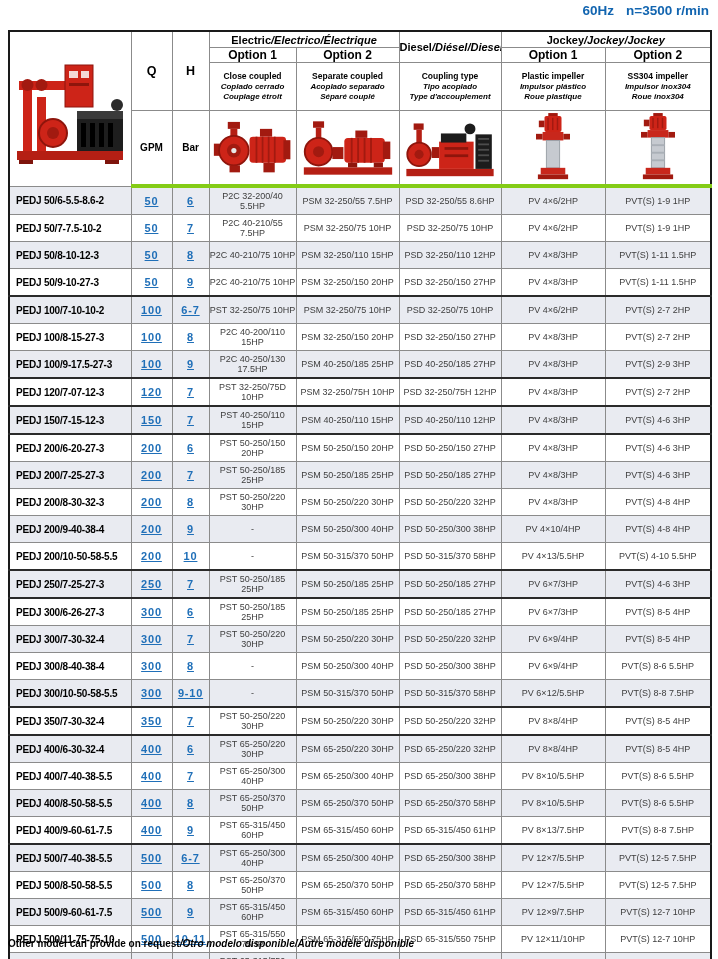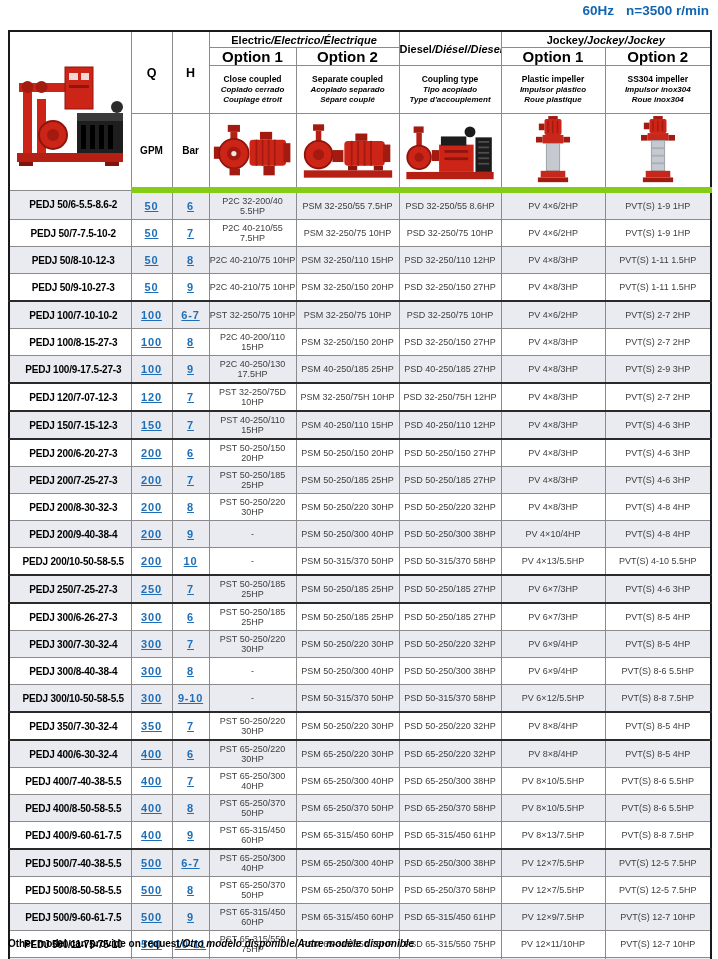--- a/index.html
+++ b/index.html
@@ -12,32 +12,32 @@
     color:#1265b0; font-weight:bold; font-size:13.5px; }
   
   .watermark { position:absolute; left:70px; top:330px; pointer-events:none; opacity:.55; }
   
   table.spec { position:absolute; left:8px; top:30px; width:702px;
     border-collapse:collapse; table-layout:fixed; border:2px solid #1a1a1a; background:transparent; }
   .spec th, .spec td { border:1px solid #8b8b8b; padding:0; overflow:hidden; }
   .spec thead th { font-weight:bold; vertical-align:middle; text-align:center; background:#fff; }
   .gtitle { font-size:11px; height:15px; }
   .gtitle .it, .opt .it { font-style:italic; }
-  .opt { font-size:15px; height:13px; }
+  .opt { font-size:12px; height:13px; }
   .desc { height:47px; font-size:8.5px; line-height:1.3;margin-left:16px; }
   .desc .d1 { font-weight:bold; }
   .desc .d2 { font-weight:bold; font-style:italic; font-size:8px; }
   .qh-head { font-size:12.5px; }
   .unit-cell { font-size:10px; }
-  .img-row th { height:73px; border-bottom:6px solid #84cc16; vertical-align:middle; }
+  .img-row th { height:73px; border-bottom:4px solid #84cc16; vertical-align:middle; }
   .model-head { vertical-align:middle; }
   .spec svg { display:block; margin:0 auto; }
   
   .spec tbody td { height:26px; text-align:center; vertical-align:middle; background:#fff; }
-  .spec tbody td.model { text-align:center; padding-left:6px; font-weight:bold;
+  .spec tbody td.model { text-align:left; padding-left:6px; font-weight:bold;
     font-size:10px; letter-spacing:-0.2px; color:#000; }
   .spec tbody td.qh { color:#1f6fb8; font-weight:bold; font-size:11px; letter-spacing:0.8px;text-decoration:underline; }
   .spec tbody td.spec-val { font-size:9px; color:#3d3d3d; }
   .spec tbody tr.shade td { background:#e9ebf1; }
   .spec tbody tr.group-start td { border-top:2px solid #2a2a2a; }
   
   .footer { position:absolute; left:8px; top:938px; width:702px; display:flex;
     justify-content:space-between; font-size:10px; white-space:nowrap; }
   .footer .b { font-weight:bold; }
   .footer .it { font-weight:bold; font-style:italic; }

